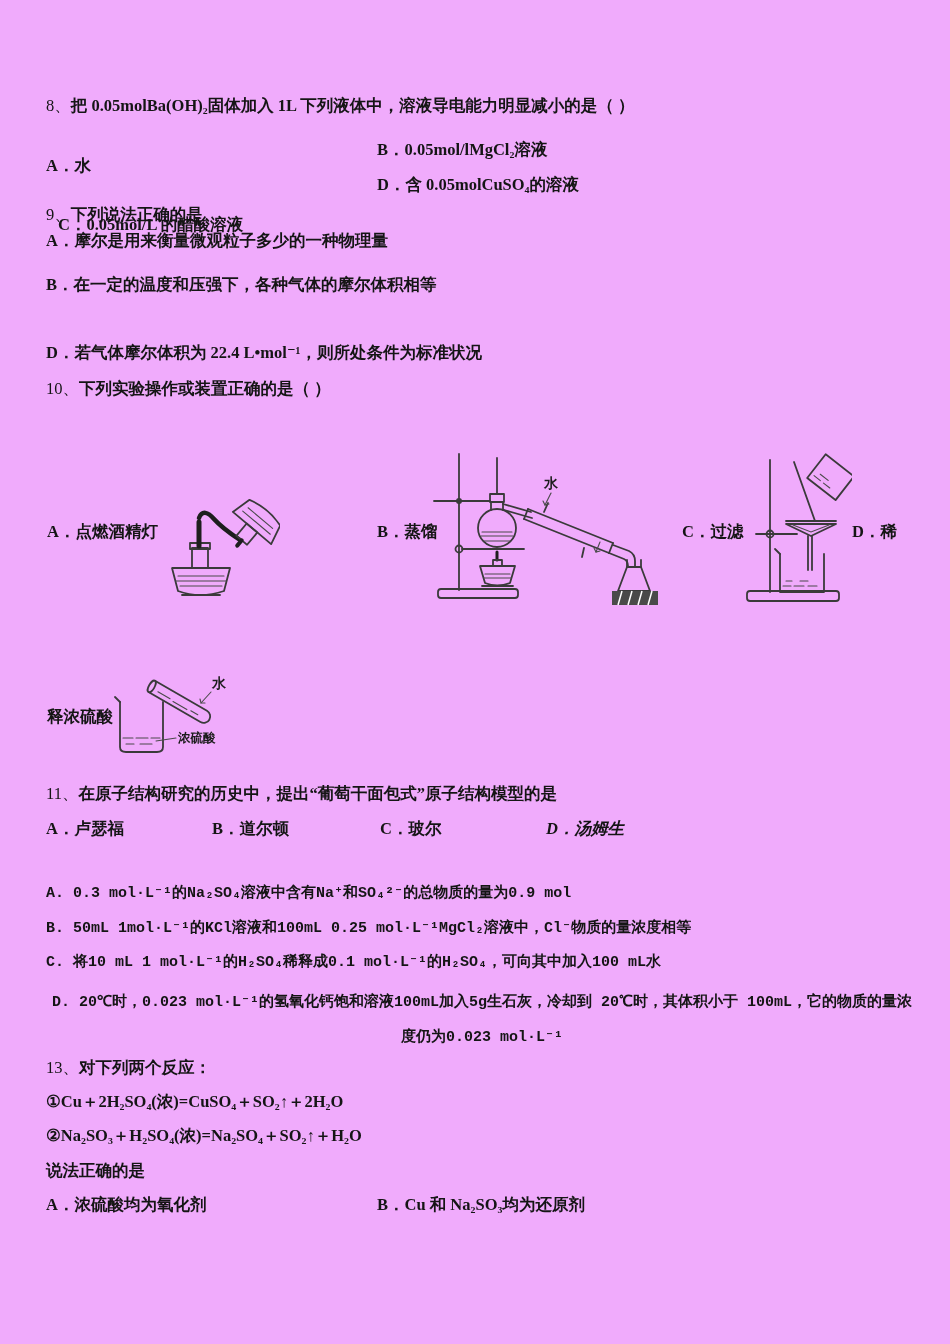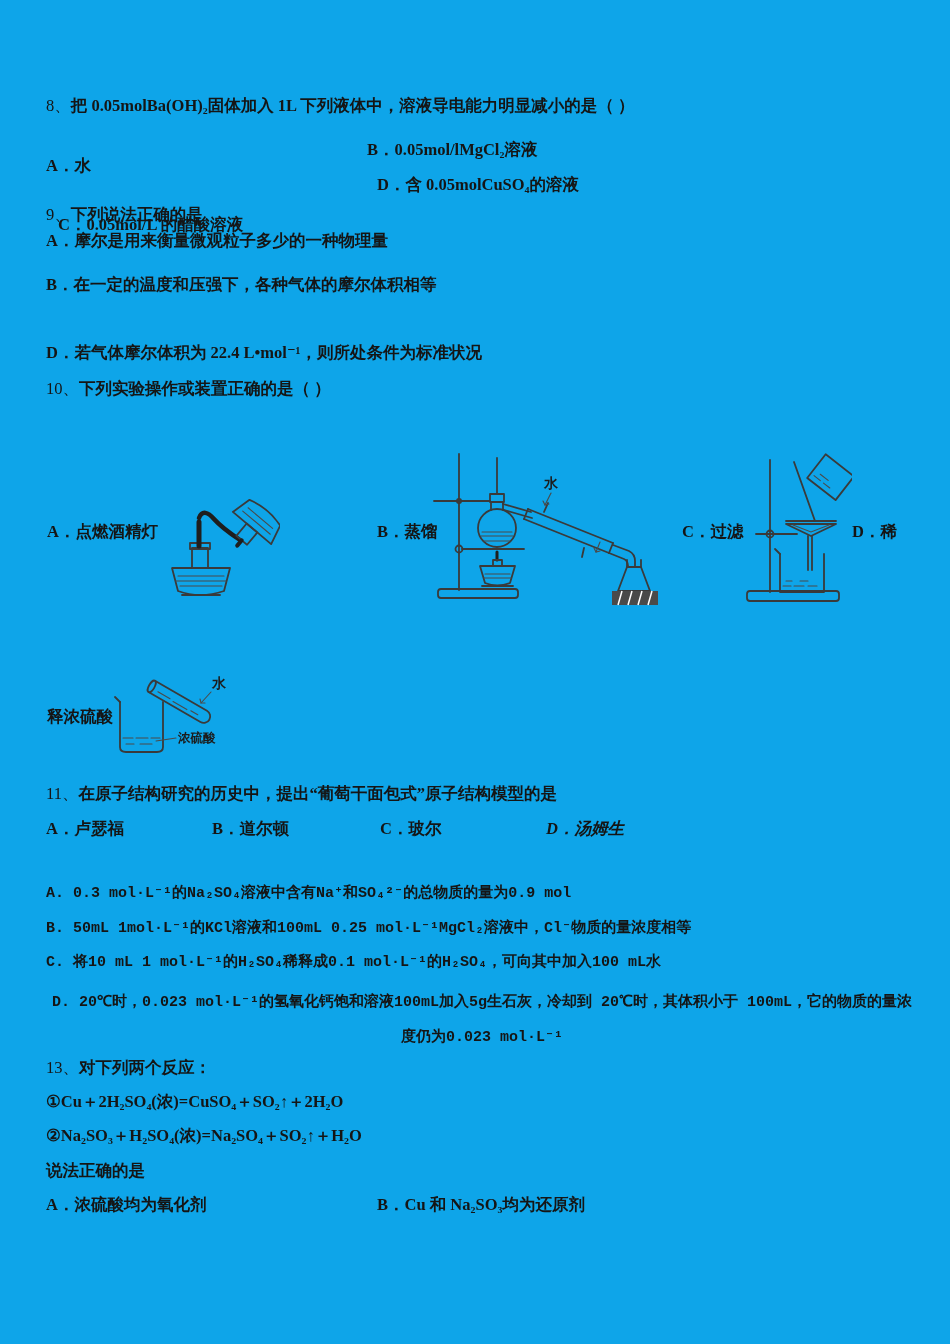--- a/index.html
+++ b/index.html
@@ -1,38 +1,38 @@
 <!DOCTYPE html>
 <html><head>
 <meta charset="utf-8">
 <title>document</title>
 <style>
   html,body{margin:0;padding:0;background:#ffffff;}
   .page{
-    position:relative;width:950px;height:1344px;background:#0ea5e9;overflow:hidden;
+    position:relative;width:950px;height:1344px;background:#f0abfc;overflow:hidden;
     color:#151515;font-family:"Liberation Serif","DejaVu Serif",serif;
   }
   .ln{position:absolute;white-space:nowrap;font-size:16.5px;font-weight:700;line-height:1.3;}
   .ln .qnum{font-weight:400;}
   .mono{font-family:"Liberation Mono","DejaVu Sans Mono",monospace;font-size:15px;font-weight:700;}
   .wrap{white-space:normal;width:872px;line-height:34.5px;}
   .diagram{position:absolute;}
   .sk{stroke:#3a3a3a;stroke-width:1.8;fill:none;stroke-linecap:round;stroke-linejoin:round;}
   .sk-thin{stroke:#4a4a4a;stroke-width:1.1;fill:none;stroke-linecap:round;}
   .sk-dark{stroke:#1e1e1e;fill:none;stroke-linecap:round;stroke-linejoin:round;}
   .svgtxt{font-family:"Liberation Serif","DejaVu Serif",serif;font-weight:700;fill:#1c1c1c;}
 </style>
 </head>
 <body>
 
 <div class="page">
 
   <div class="ln" style="left:46px;top:95px;"><span class="qnum">8、</span><span>把 0.05molBa(OH)₂固体加入 1L 下列液体中，溶液导电能力明显减小的是（ ）</span></div>
   <div class="ln" style="left:46px;top:155px;">A．水</div>
-  <div class="ln" style="left:367px;top:139px;">B．0.05mol/lMgCl₂溶液</div>
+  <div class="ln" style="left:377px;top:139px;">B．0.05mol/lMgCl₂溶液</div>
   <div class="ln" style="left:58px;top:174px;margin-top:40px;">C．0.05mol/L 的醋酸溶液</div>
   <div class="ln" style="left:377px;top:174px;">D．含 0.05molCuSO₄的溶液</div>
 
   <div class="ln" style="left:46px;top:204px;"><span class="qnum">9、</span><span>下列说法正确的是</span></div>
   <div class="ln" style="left:46px;top:230px;">A．摩尔是用来衡量微观粒子多少的一种物理量</div>
   <div class="ln" style="left:46px;top:274px;">B．在一定的温度和压强下，各种气体的摩尔体积相等</div>
   <div class="ln" style="left:46px;top:342px;">D．若气体摩尔体积为 22.4 L•mol⁻¹，则所处条件为标准状况</div>
 
   <div class="ln" style="left:46px;top:378px;"><span class="qnum">10、</span><span>下列实验操作或装置正确的是（ ）</span></div>
 

